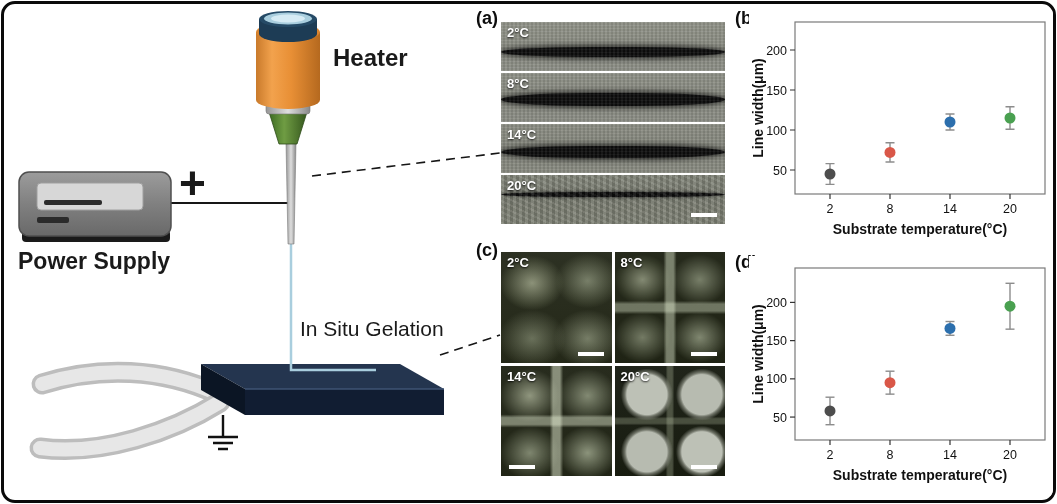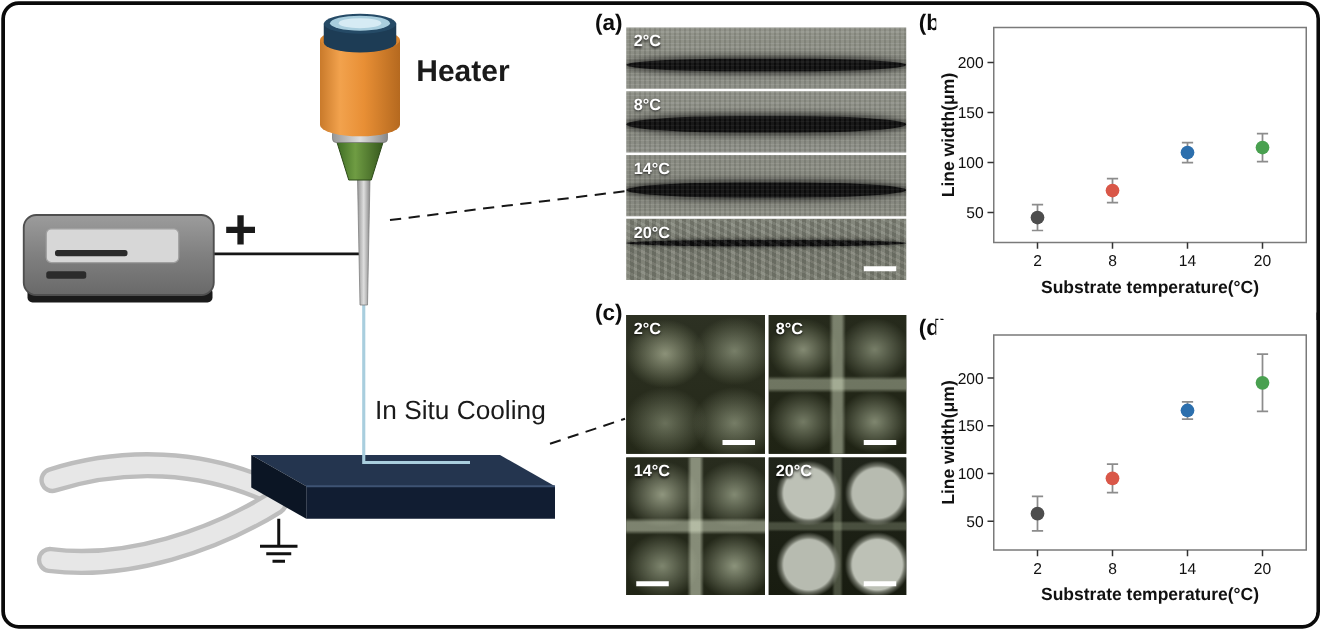--- a/index.html
+++ b/index.html
@@ -159,21 +159,22 @@
         <rect x="18" y="226" width="148" height="12" rx="4" fill="#1a1a1a"></rect>
         <rect x="15" y="168" width="152" height="64" rx="10" fill="url(#psG)" stroke="#4f4f4f" stroke-width="1.5"></rect>
         <rect x="33" y="179" width="106" height="27" rx="4" fill="#d7d7d7" stroke="#9f9f9f"></rect>
         <rect x="40" y="196" width="58" height="5" rx="2" fill="#2b2b2b"></rect>
         <rect x="33" y="213" width="32" height="6" rx="2" fill="#2b2b2b"></rect>
       </g>
     </svg>
 
     <div class="lbl heater">Heater</div>
     <div class="lbl plus">+</div>
-    <div class="lbl gel">In Situ Cooling</div>
+    <div class="lbl ps">Power Supply</div>
+    <div class="lbl gel">In Situ Gelation</div>
 
     <div class="plabel" style="left:472px;top:4px;">(a)</div>
     <div class="stripset">
       <div class="strip s1">
         <span class="templbl">2°C</span>
         <div class="mline"></div>
       </div>
       <div class="strip s2">
         <span class="templbl">8°C</span>
         <div class="mline"></div>

